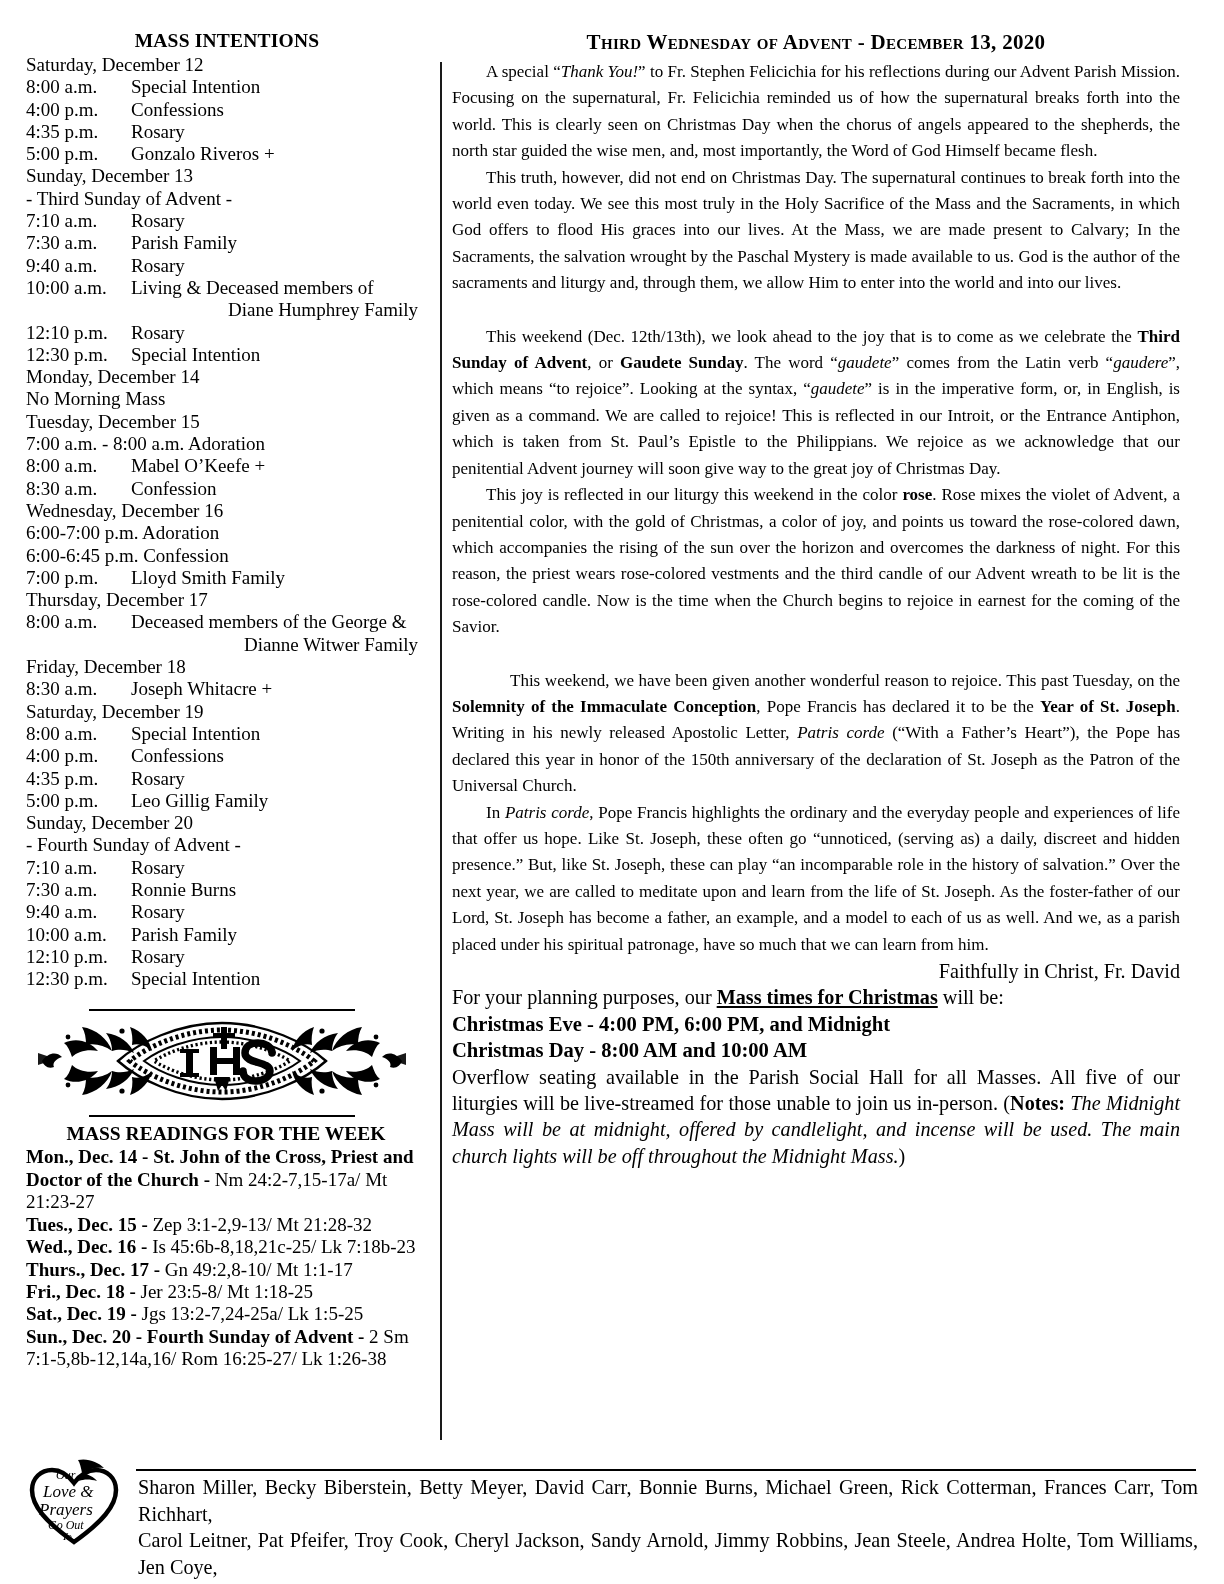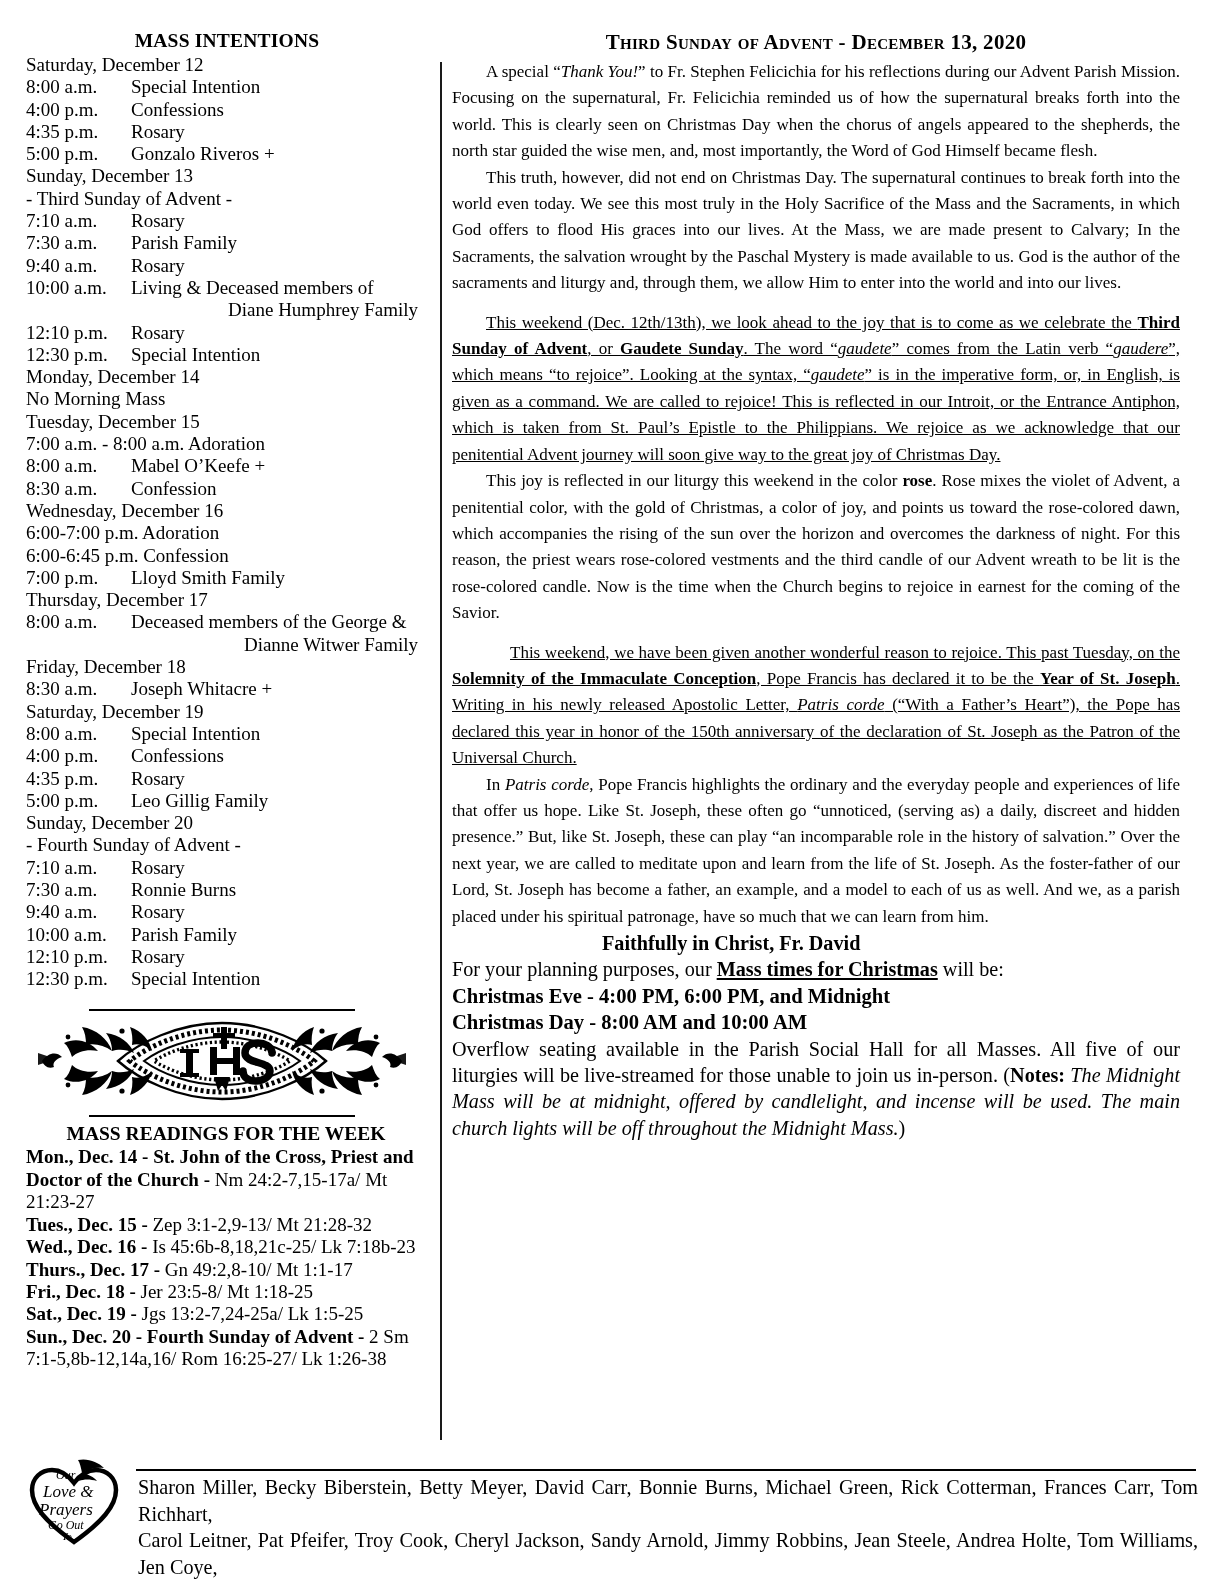--- a/index.html
+++ b/index.html
@@ -138,30 +138,29 @@
 
   .body-p {
     font-size: 17px;
     line-height: 26.4px;
     text-align: justify;
     text-justify: inter-word;
     margin: 0;
     text-indent: 34px;
     hyphens: none;
   }
-  .body-p.gap { margin-top: 13px; text-decoration: underline; }
+  .body-p.gap { margin-top: 27px; }
   .body-p.indent-lg { text-indent: 58px; }
 
   .sig {
     font-size: 20.2px;
     line-height: 26.4px;
-    text-align: left;
+    text-align: right;
     margin: 0;
     padding-left: 150px;
-    font-weight: bold;
   }
 
   .ctr {
     font-size: 20.2px;
     line-height: 26.4px;
     margin: 0;
   }
   .ctr.bold { font-weight: bold; font-size: 20.6px; }
 
   .notes-p {
@@ -340,21 +339,21 @@
           <div class="rd"><b>Sat., Dec. 19 - </b><span>Jgs 13:2-7,24-25a/ Lk 1:5-25</span></div>
           <div class="rd"><b>Sun., Dec. 20 - Fourth Sunday of Advent - </b><span>2 Sm 7:1-5,8b-12,14a,16/ Rom 16:25-27/ Lk 1:26-38</span></div>
         </div>
 
     </div>
 
     <div class="col-divider"></div>
 
     <div class="col-right">
 
-      <div class="banner">Third Sunday of Advent - December 13, 2020</div>
+      <div class="banner">Third Wednesday of Advent - December 13, 2020</div>
 
       <p class="body-p"><span>A special “</span><i>Thank You!</i><span>” to Fr. Stephen Felicichia for his reflections during our Advent Parish Mission. Focusing on the supernatural, Fr. Felicichia reminded us of how the supernatural breaks forth into the world. This is clearly seen on Christmas Day when the chorus of angels appeared to the shepherds, the north star guided the wise men, and, most importantly, the Word of God Himself became flesh.</span></p>
 
       <p class="body-p">This truth, however, did not end on Christmas Day. The supernatural continues to break forth into the world even today. We see this most truly in the Holy Sacrifice of the Mass and the Sacraments, in which God offers to flood His graces into our lives. At the Mass, we are made present to Calvary; In the Sacraments, the salvation wrought by the Paschal Mystery is made available to us. God is the author of the sacraments and liturgy and, through them, we allow Him to enter into the world and into our lives.</p>
 
       <p class="body-p gap"><span>This weekend (Dec. 12th/13th), we look ahead to the joy that is to come as we celebrate the </span><b>Third Sunday of Advent</b><span>, or </span><b>Gaudete Sunday</b><span>. The word “</span><i>gaudete</i><span>” comes from the Latin verb “</span><i>gaudere</i><span>”, which means “to rejoice”. Looking at the syntax, “</span><i>gaudete</i><span>” is in the imperative form, or, in English, is given as a command. We are called to rejoice! This is reflected in our Introit, or the Entrance Antiphon, which is taken from St. Paul’s Epistle to the Philippians. We rejoice as we acknowledge that our penitential Advent journey will soon give way to the great joy of Christmas Day.</span></p>
 
       <p class="body-p"><span>This joy is reflected in our liturgy this weekend in the color </span><b>rose</b><span>. Rose mixes the violet of Advent, a penitential color, with the gold of Christmas, a color of joy, and points us toward the rose-colored dawn, which accompanies the rising of the sun over the horizon and overcomes the darkness of night. For this reason, the priest wears rose-colored vestments and the third candle of our Advent wreath to be lit is the rose-colored candle. Now is the time when the Church begins to rejoice in earnest for the coming of the Savior.</span></p>
 
       <p class="body-p gap indent-lg"><span>This weekend, we have been given another wonderful reason to rejoice. This past Tuesday, on the </span><b>Solemnity of the Immaculate Conception</b><span>, Pope Francis has declared it to be the </span><b>Year of St. Joseph</b><span>. Writing in his newly released Apostolic Letter, </span><i>Patris corde</i><span> (“With a Father’s Heart”), the Pope has declared this year in honor of the 150th anniversary of the declaration of St. Joseph as the Patron of the Universal Church.</span></p>

